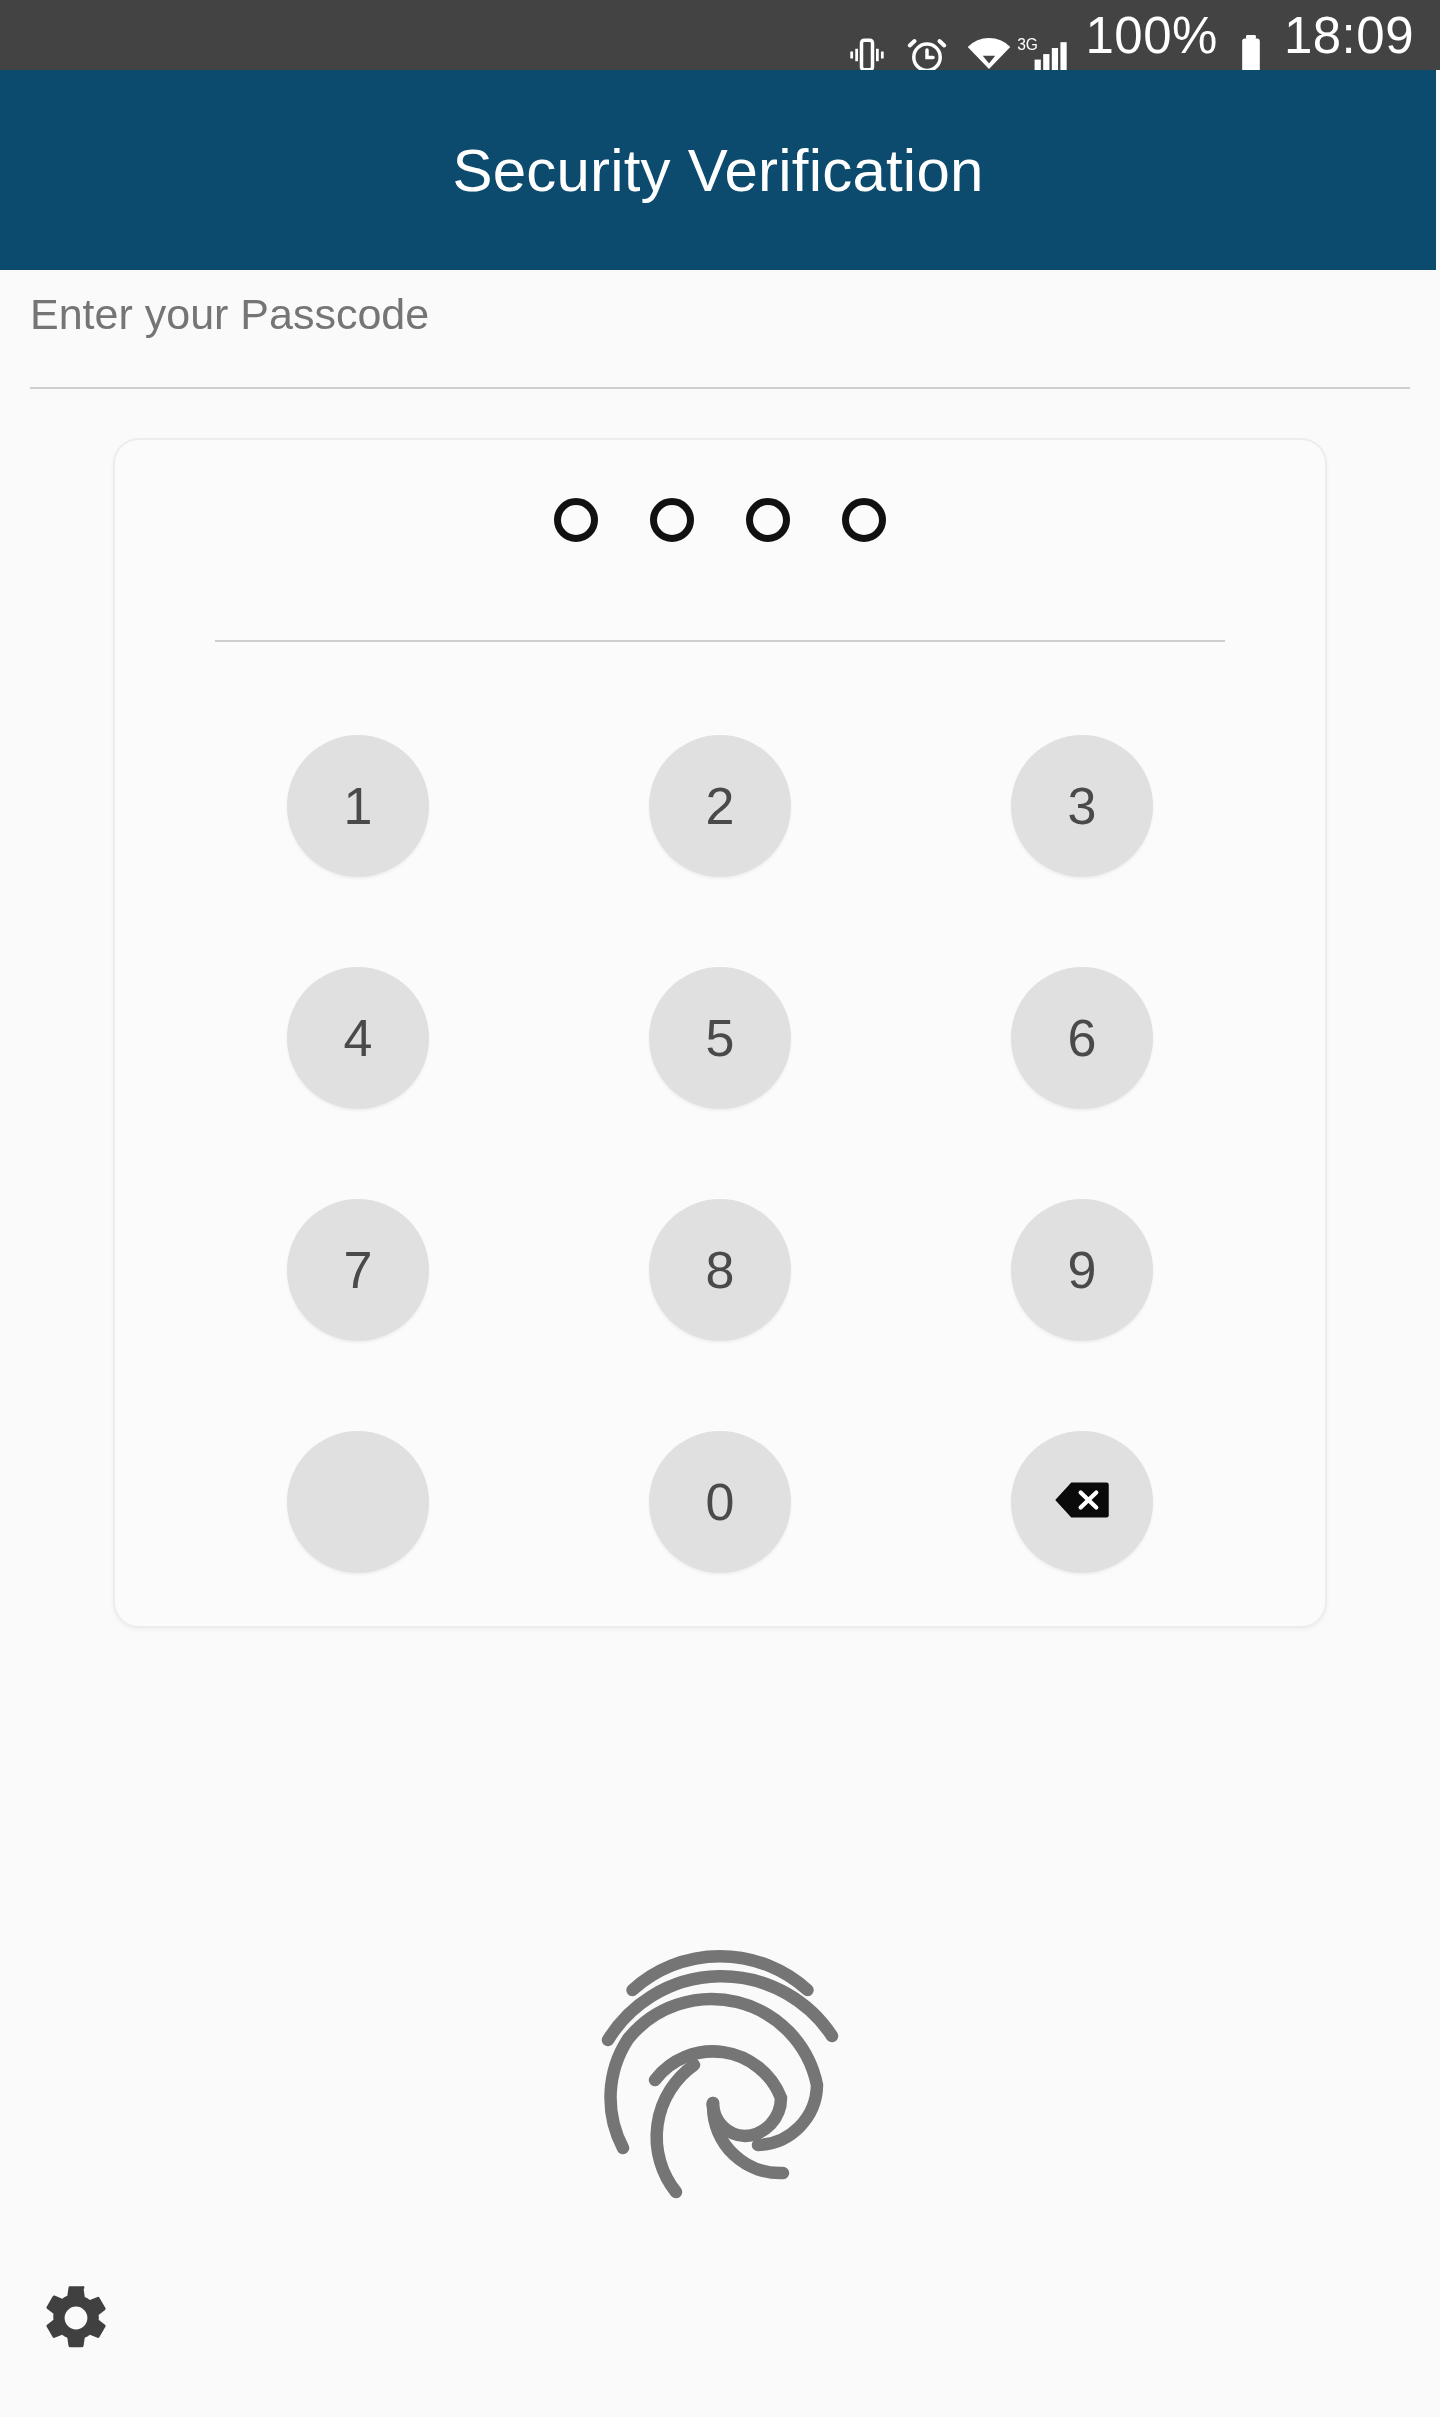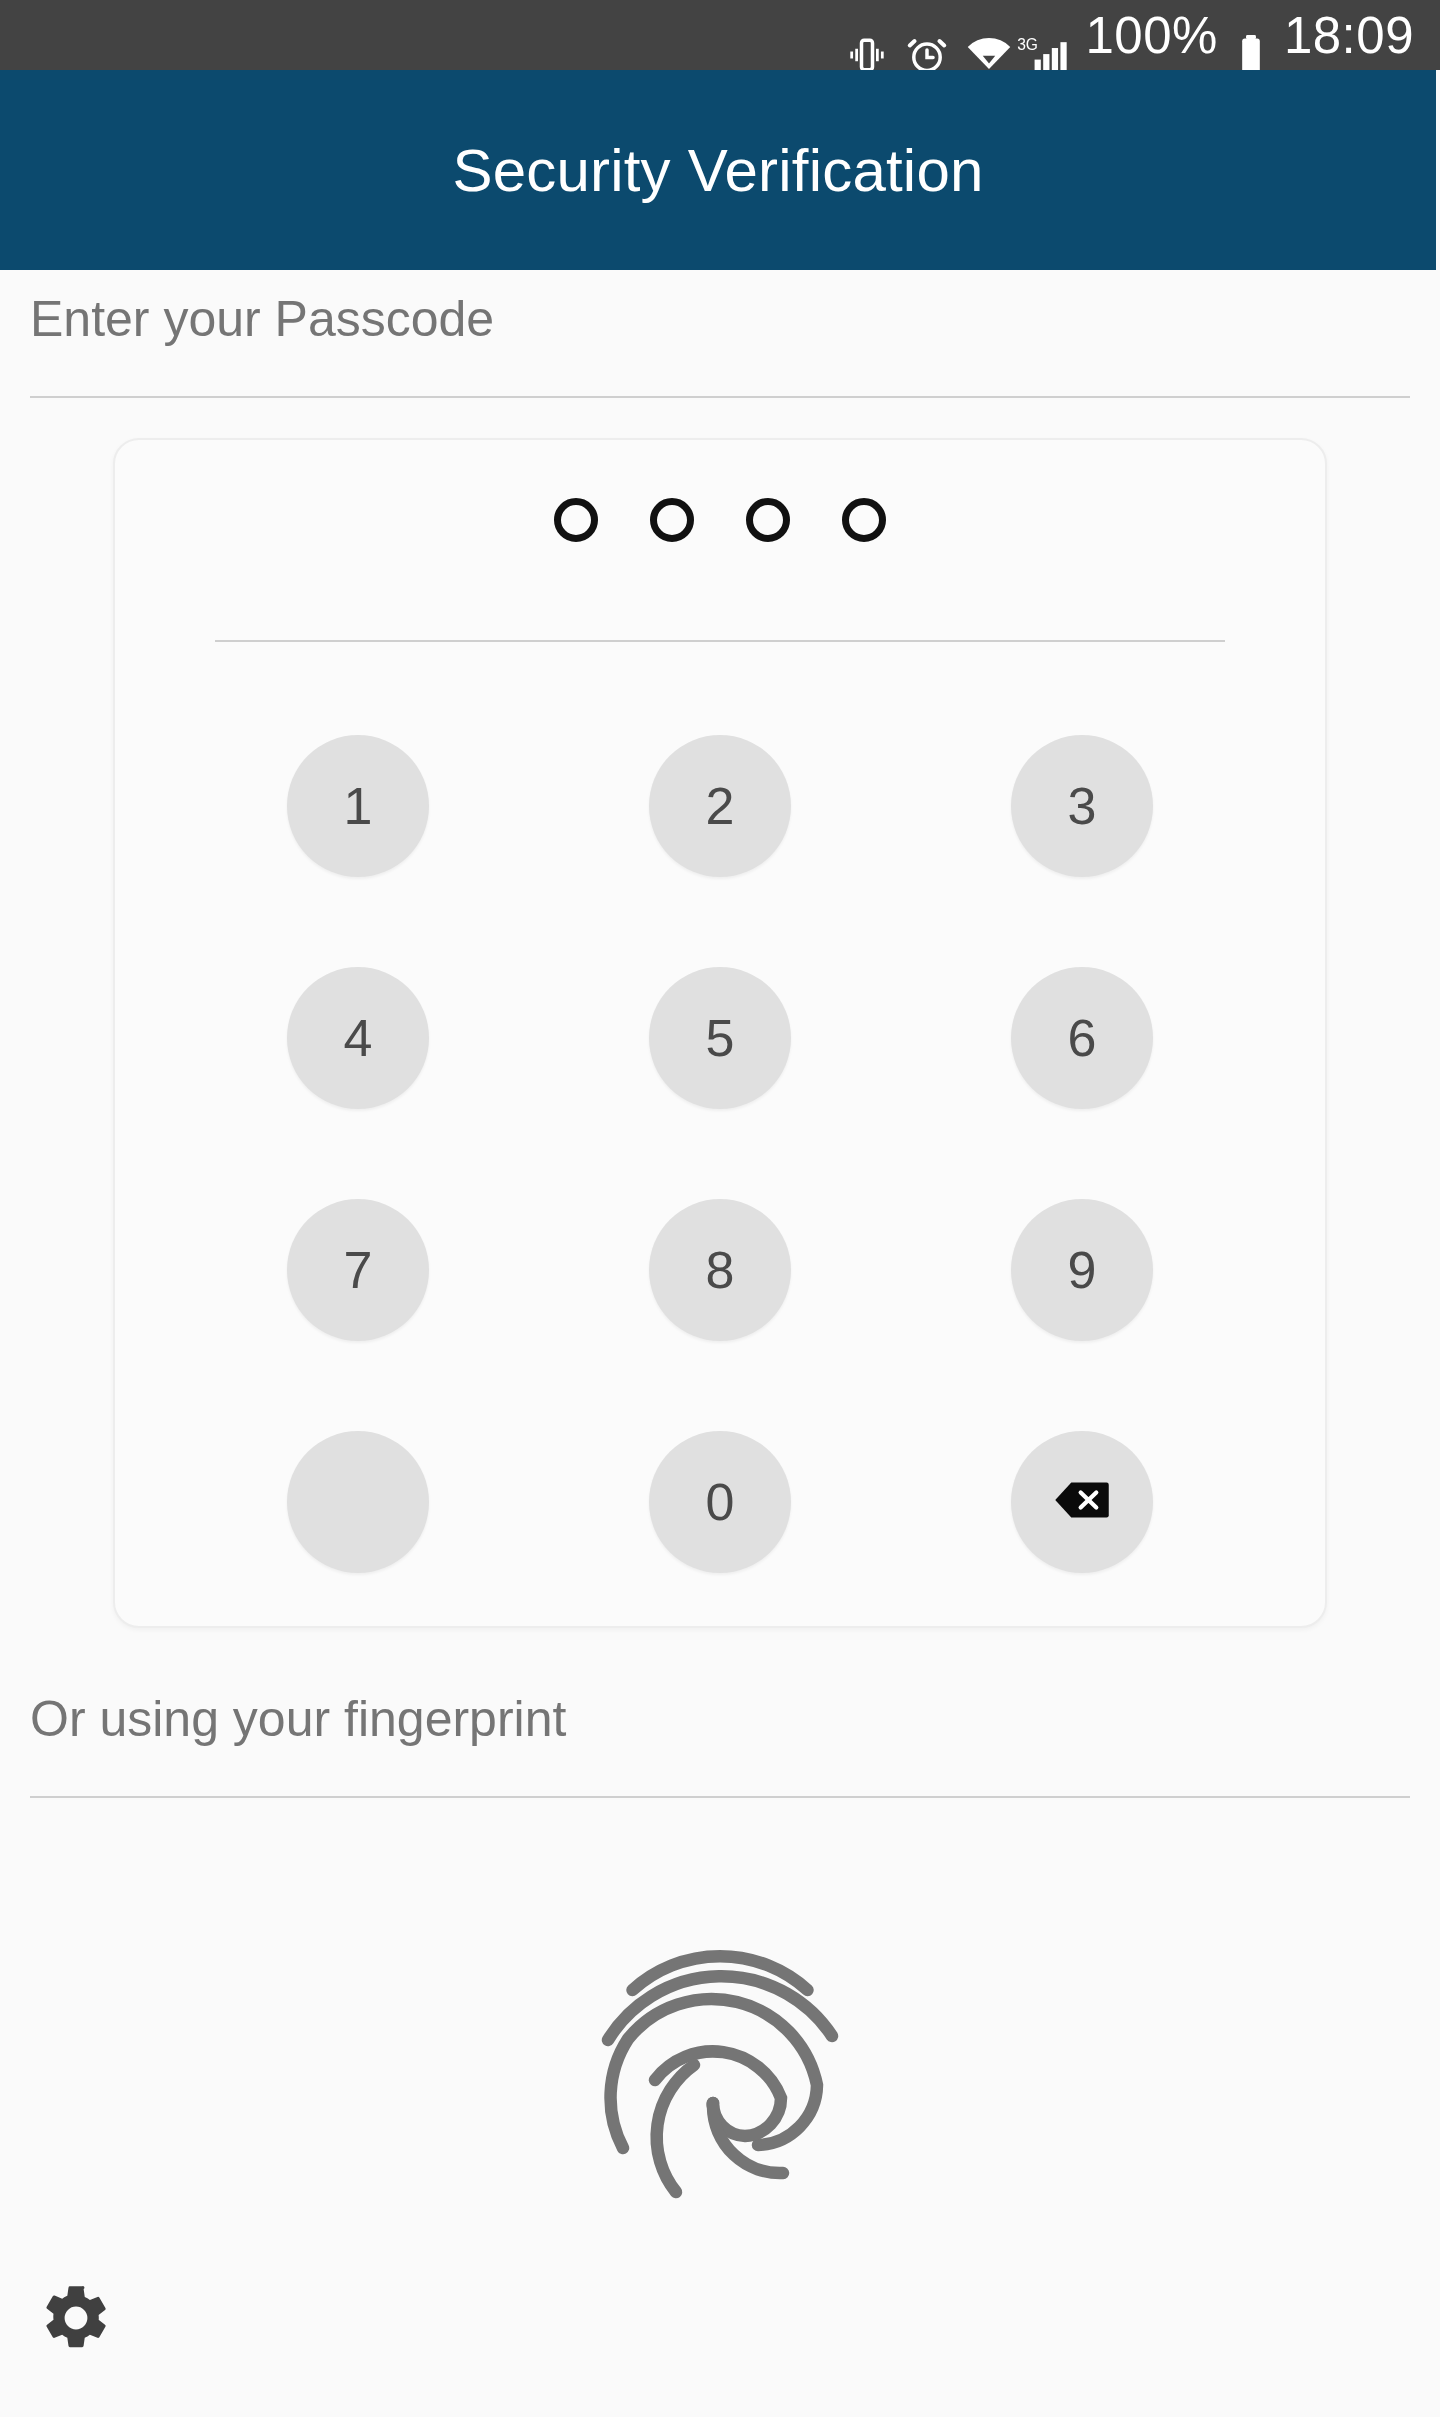--- a/index.html
+++ b/index.html
@@ -33,21 +33,21 @@
   }
   .appbar-title {
     color:#ffffff; font-size:60px; font-weight:400; letter-spacing:0.2px;
   }
 
   
   .section {
     position:absolute; left:0; width:1440px;
   }
   .section-label {
-    color:#757575; font-size:50px; font-weight:400;
+    color:#757575; font-size:43px; font-weight:400;
     padding-left:30px; white-space:nowrap;
   }
   .section-rule {
     margin:0 30px; height:2px; background:#cfcfcf;
   }
 
   
   .card {
     position:absolute; left:113px; top:438px;
     width:1214px; height:1190px;
@@ -231,24 +231,20 @@
               <path d="M8.2 1.2 H24 a1 1 0 0 1 1 1 V15.8 a1 1 0 0 1 -1 1 H8.2 L1 9 Z" fill="#0a0a0a"></path>
               <path d="M12.4 5.6 L19.4 12.4 M19.4 5.6 L12.4 12.4" stroke="#ffffff" stroke-width="1.9" stroke-linecap="round"></path>
             </svg>
           </span>
         </div>
       </div>
 
     </div>
   </div>
 
-  <div class="section" style="top:1690px;">
-    <div class="section-label">Or using your fingerprint</div>
-    <div class="section-rule" style="margin-top:48px;"></div>
-  </div>
 
   <div class="fingerprint-wrap">
     <span>
       <svg width="262" height="290" viewBox="0 0 52 58" fill="none" stroke="#757575" stroke-width="2.5" stroke-linecap="round">
         <path d="M8.5 12.0 A26 26 0 0 1 43.5 12.0"></path>
         <path d="M3.6 22.0 A26.5 26.5 0 0 1 48.4 21.2"></path>
         <path d="M6.6 43.6 A21.5 21.5 0 0 1 7.6 21.8 A21.5 21.5 0 0 1 45.4 31.0 A12.2 12.2 0 0 1 33.6 43.0"></path>
         <path d="M13.0 30.0 A14.6 14.6 0 0 1 38.2 33.6 A7.6 7.6 0 0 1 31.0 41.2 A6.6 6.6 0 0 1 24.6 34.6"></path>
         <path d="M17.2 52.4 A17.6 17.6 0 0 1 20.8 27.0"></path>
         <path d="M24.6 34.6 A1 1 0 0 0 24.6 35.4 A13.4 13.4 0 0 0 38.6 48.6"></path>

